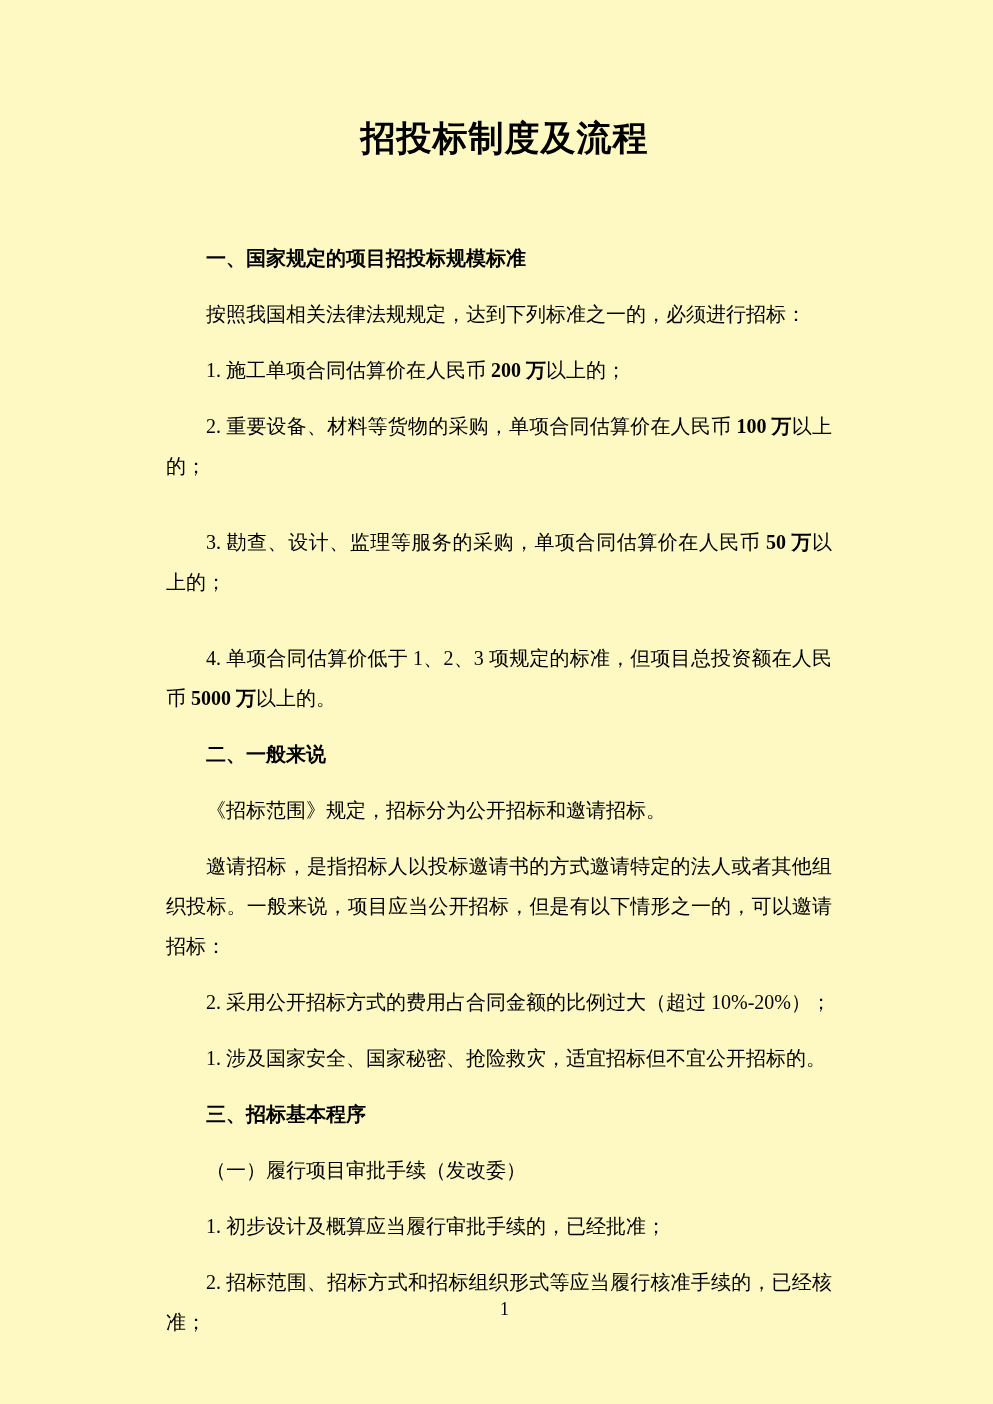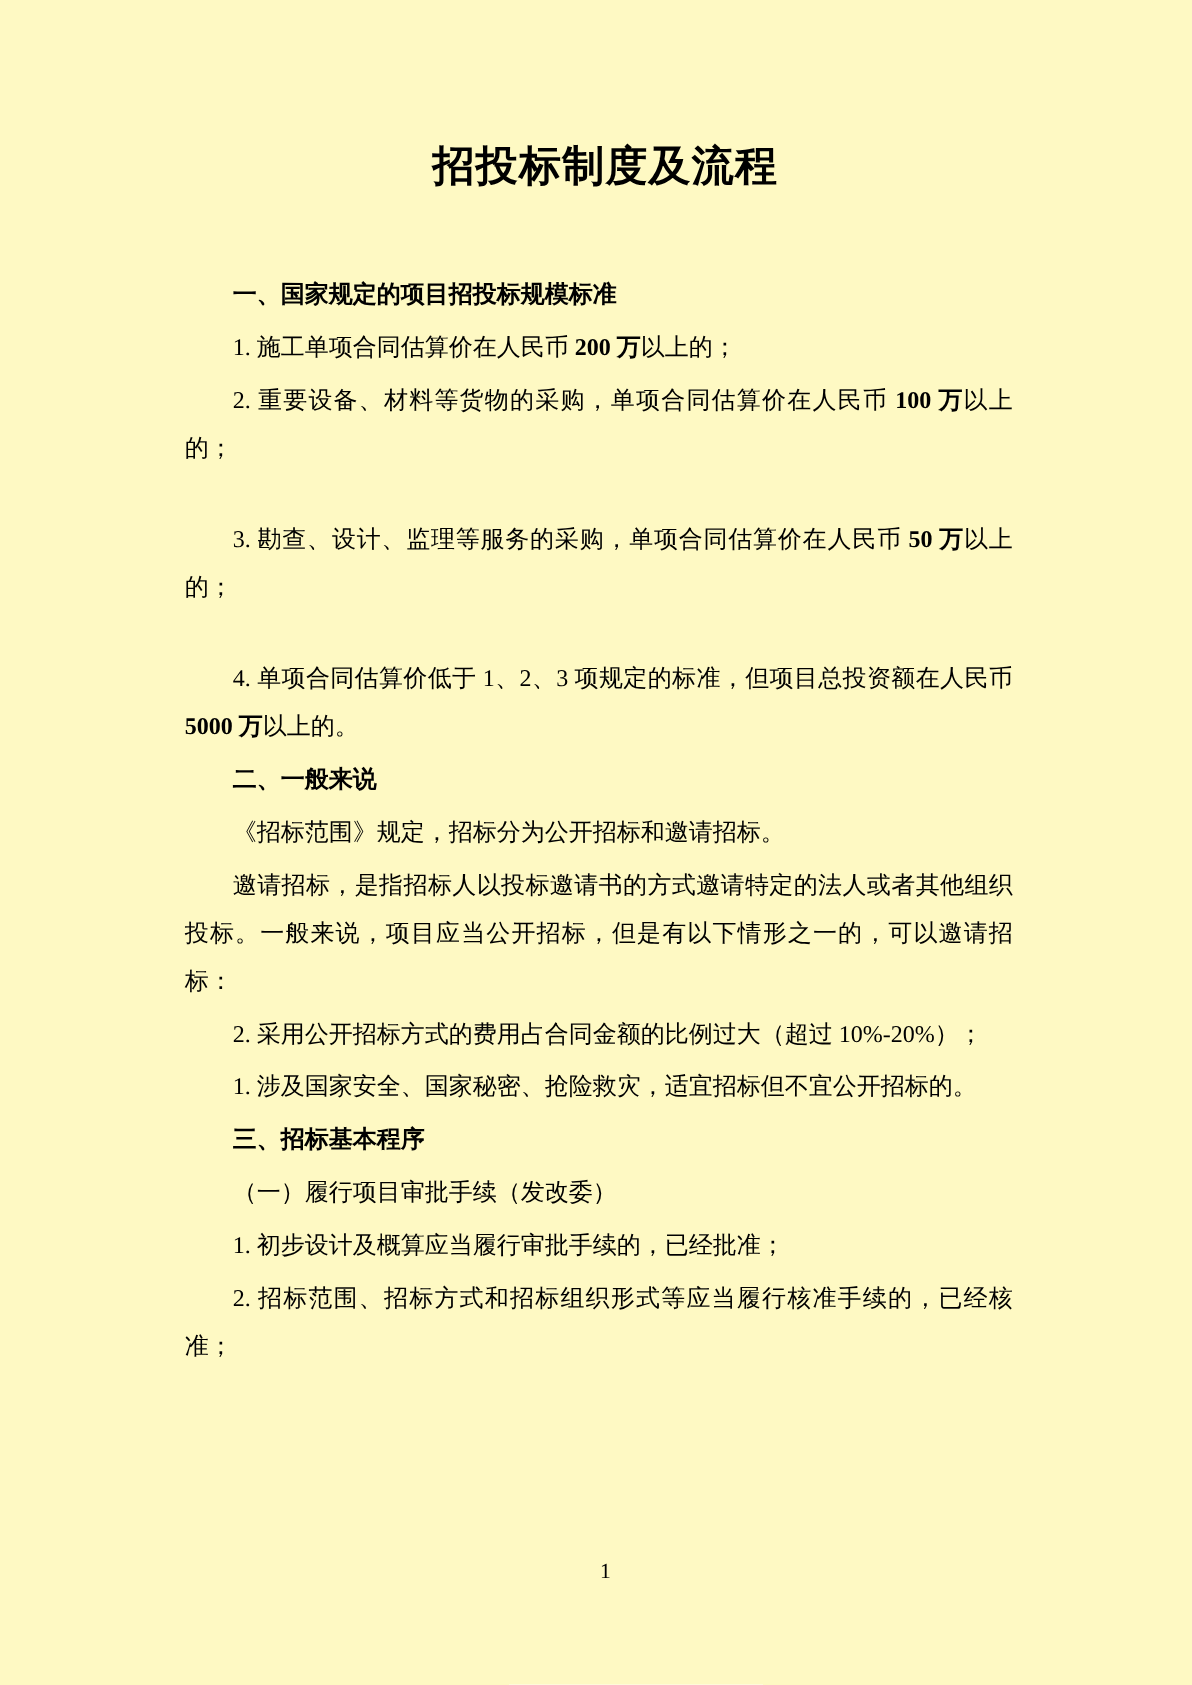--- a/index.html
+++ b/index.html
@@ -32,21 +32,21 @@
   .content {
     position: absolute;
     left: 150px;
     top: 222px;
     width: 698px;
     font-size: 20px;
     line-height: 40px;
     text-align: justify;
   }
   .content p {
-    margin: 4px;
+    margin: 16px;
     text-indent: 2em;
   }
   .content p.gap {
     margin-top: 36px;
   }
   .content p.heading {
     font-weight: 700;
   }
   .content .bold {
     font-weight: 700;
@@ -62,20 +62,21 @@
   }
 </style>
 </head>
 <body>
 
 <div class="page">
   <h1 class="doc-title">招投标制度及流程</h1>
 
   <div class="content">
       <p class="heading"><span class="bold">一、国家规定的项目招投标规模标准</span></p>
+      <p class=""><span>按照我国相关法律法规规定，达到下列标准之一的，必须进行招标：</span></p>
       <p class=""><span>1. 施工单项合同估算价在人民币 </span><span class="bold">200 万</span><span>以上的；</span></p>
       <p class=""><span>2. 重要设备、材料等货物的采购，单项合同估算价在人民币 </span><span class="bold">100 万</span><span>以上的；</span></p>
       <p class=" gap"><span>3. 勘查、设计、监理等服务的采购，单项合同估算价在人民币 </span><span class="bold">50 万</span><span>以上的；</span></p>
       <p class=" gap"><span>4. 单项合同估算价低于 1、2、3 项规定的标准，但项目总投资额在人民币 </span><span class="bold">5000 万</span><span>以上的。</span></p>
       <p class="heading"><span class="bold">二、一般来说</span></p>
       <p class=""><span>《招标范围》规定，招标分为公开招标和邀请招标。</span></p>
       <p class=""><span>邀请招标，是指招标人以投标邀请书的方式邀请特定的法人或者其他组织投标。一般来说，项目应当公开招标，但是有以下情形之一的，可以邀请招标：</span></p>
       <p class=""><span>2. 采用公开招标方式的费用占合同金额的比例过大（超过 10%-20%）；</span></p>
       <p class=""><span>1. 涉及国家安全、国家秘密、抢险救灾，适宜招标但不宜公开招标的。</span></p>
       <p class="heading"><span class="bold">三、招标基本程序</span></p>

